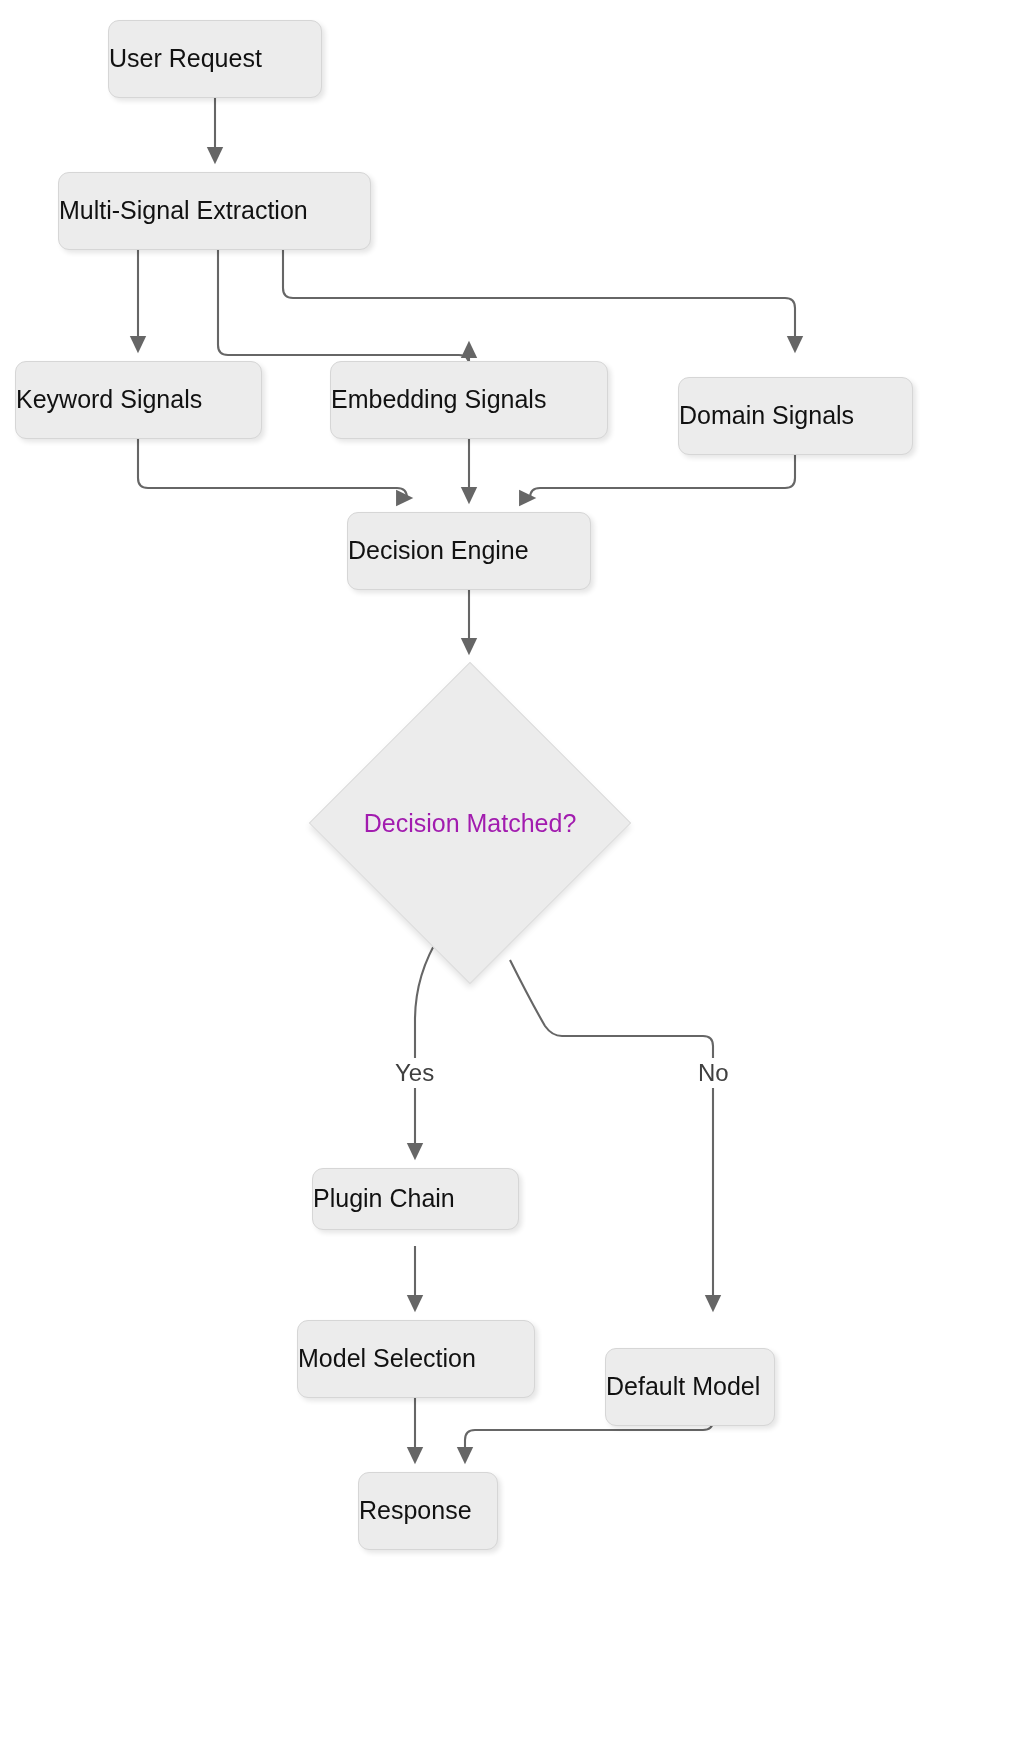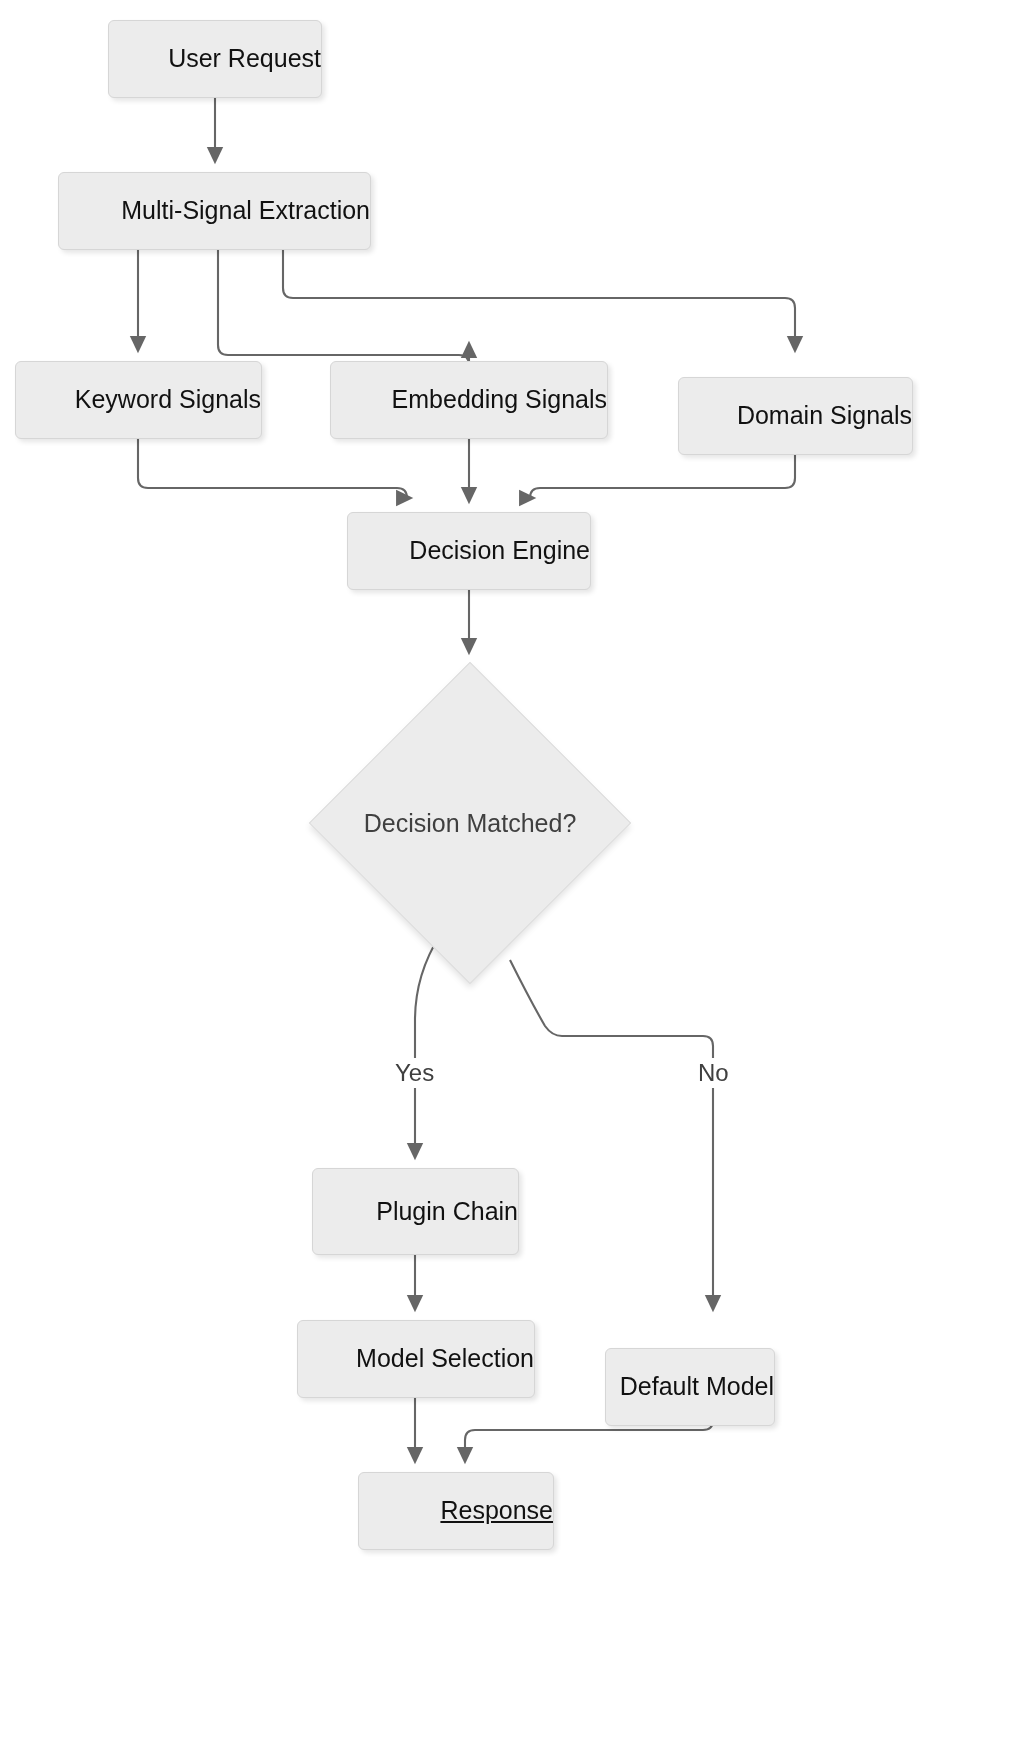--- a/index.html
+++ b/index.html
@@ -23,25 +23,25 @@
     top: 0;
     width: 1029px;
     height: 1742px;
     pointer-events: none;
   }
   .node {
     position: absolute;
     box-sizing: border-box;
     background: #ececec;
     border: 1px solid #d6d6d6;
-    border-radius: 6px;
+    border-radius: 11px;
     box-shadow: 3px 3px 5px rgba(0,0,0,0.10);
     display: flex;
     align-items: center;
-    justify-content: flex-end;
+    justify-content: flex-start;
     color: #111111;
     font-size: 25px;
     font-family: "Liberation Sans", sans-serif;
     line-height: 1.1;
     white-space: nowrap;
   }
   .node-label {
     pointer-events: none;
   }
   .diamond-wrap {
@@ -55,21 +55,21 @@
     left: 50%;
     top: 50%;
     background: #ececec;
     border: 1px solid #dcdcdc;
     box-shadow: 3px 3px 6px rgba(0,0,0,0.10);
     transform: translate(-50%, -50%) rotate(45deg);
   }
   .diamond-text {
     position: relative;
     z-index: 2;
-    color: #404040;
+    color: #a21caf;
     font-size: 25px;
     font-family: "Liberation Sans", sans-serif;
     white-space: nowrap;
   }
   .edge-label {
     position: absolute;
     color: #404040;
     font-size: 24px;
     font-family: "Liberation Sans", sans-serif;
     background: #ffffff;
@@ -145,29 +145,29 @@
 
   <div class="diamond-wrap" style="left:310px; top:663px; width:320px; height:320px;">
     <div class="diamond-shape" style="width:226px; height:226px;"></div>
     <span class="diamond-text">Decision Matched?</span>
   </div>
 
   <div class="edge-label" style="left:391px; top:1058px;">Yes</div>
 
   <div class="edge-label" style="left:694px; top:1058px;">No</div>
 
-  <div class="node" style="left:312px; top:1168px; width:207px; height:87px;">
+  <div class="node" style="left:312px; top:1168px; width:207px; height:62px;">
     <span class="node-label">Plugin Chain</span>
   </div>
 
   <div class="node" style="left:297px; top:1320px; width:238px; height:78px;">
     <span class="node-label">Model Selection</span>
   </div>
 
   <div class="node" style="left:605px; top:1320px; width:170px; height:78px;margin-top:28px;">
     <span class="node-label">Default Model</span>
   </div>
 
-  <div class="node" style="left:358px; top:1472px; width:196px; height:78px;text-decoration:underline;">
+  <div class="node" style="left:358px; top:1472px; width:140px; height:78px;">
     <span class="node-label">Response</span>
   </div>
 
 </div>
 
 </body></html>

